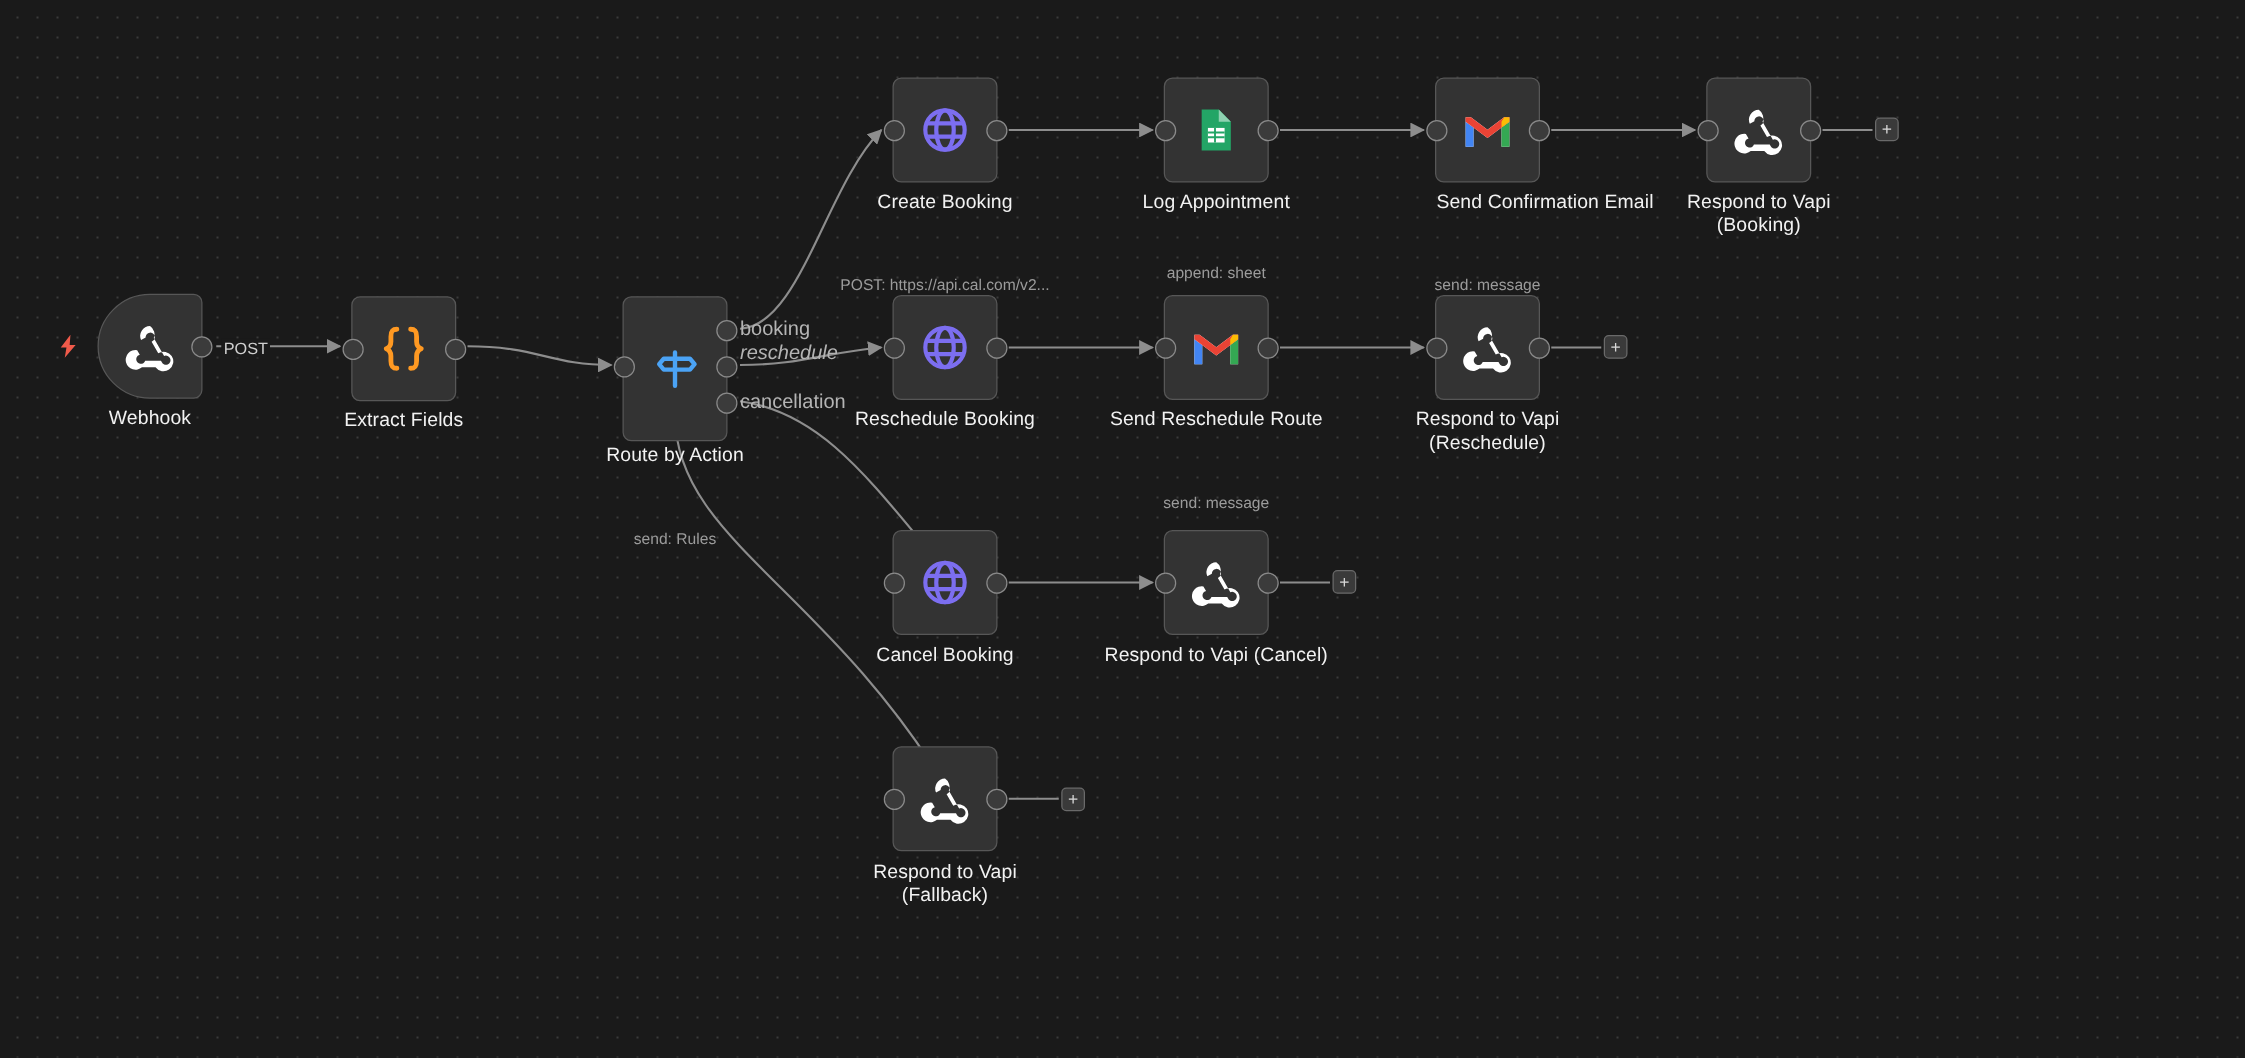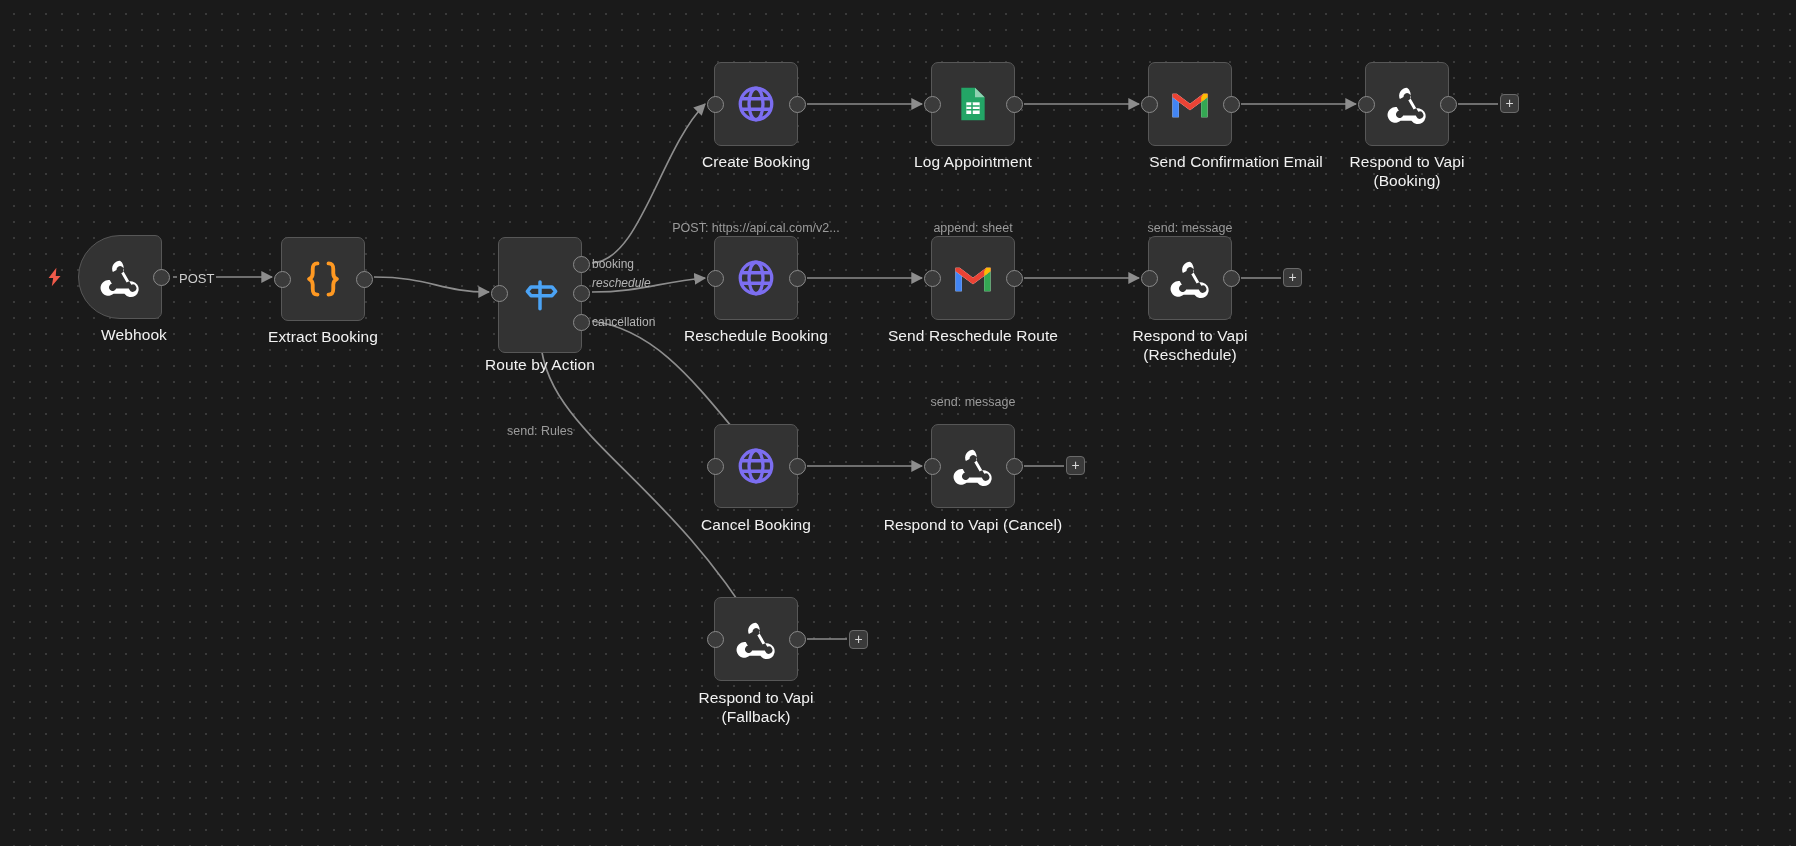--- a/index.html
+++ b/index.html
@@ -60,21 +60,21 @@
     color:#9b9b9b;
     font-size:12.5px;
     line-height:15px;
     white-space:nowrap;
     pointer-events:none;
     margin-top:47px;
   }
   .portlabel{
     position:absolute;
     color:#b4b4b4;
-    font-size:12px;
+    font-size:16px;
     line-height:14px;
     white-space:nowrap;
   }
   .edgelabel{
     position:absolute;
     color:#cfcfcf;
     font-size:13px;
     background:#1a1a1a;
     padding:0 2px;
   }
@@ -139,33 +139,33 @@
   </svg>
 
   <div class="node trigger" style="left:78px;top:235px;">
     <span class="glyph">
       <svg viewBox="0 0 24 24" width="44" height="44" fill="#ffffff">
         <path d="M12 3.2a4.3 4.3 0 0 0-3.9 6.1l2 -1.15a2 2 0 1 1 3.2 1.5l-.6 .35 2.9 5a4.3 4.3 0 1 1 -1.2 6.2h-5.9a4.3 4.3 0 1 1 -2.1 -7.5l1.15 2a2 2 0 1 0 2.35 2.6h6.9l.3 .55a2 2 0 1 0 1.05 -2.6l-4.5 -7.8A4.3 4.3 0 0 0 12 3.2z"></path>
       </svg>
     </span>
     <span class="port out"></span>
   </div>
-  <div class="caption" style="left:42px;top:325px;width:184px;">Webhook</div>
+  <div class="caption" style="left:28px;top:325px;width:184px;">Webhook</div>
 
   <div class="node" style="left:281px;top:237px;">
     <span class="glyph">
       <svg viewBox="0 0 24 24" width="44" height="44" fill="none" stroke="#ff9922" stroke-width="2.1" stroke-linecap="round" stroke-linejoin="round">
         <path d="M9 3.5c-2.2 0-2.6 1.2-2.6 3.2v2.1c0 1.6-.6 2.6-2 3.2 1.4 .6 2 1.6 2 3.2v2.1c0 2 .4 3.2 2.6 3.2"></path>
         <path d="M15 3.5c2.2 0 2.6 1.2 2.6 3.2v2.1c0 1.6 .6 2.6 2 3.2-1.4 .6-2 1.6-2 3.2v2.1c0 2-.4 3.2-2.6 3.2"></path>
       </svg>
     </span>
     <span class="port in"></span>
     <span class="port out"></span>
   </div>
-  <div class="caption" style="left:231px;top:327px;width:184px;">Extract Booking</div>
+  <div class="caption" style="left:231px;top:327px;width:184px;">Extract Fields</div>
 
   <div class="node" style="left:498px;top:237px;width:84px;height:116px;">
     <span class="glyph">
       <svg viewBox="0 0 24 24" width="40" height="40" fill="none" stroke="#4ba3f5" stroke-width="2.1" stroke-linecap="round" stroke-linejoin="round">
         <path d="M12 4.2v16"></path>
         <path d="M12 7.2h7.2l2.2 2.6-2.2 2.6H12"></path>
         <path d="M12 7.2H6.6L4.4 9.8l2.2 2.6H12"></path>
       </svg>
     </span>
     <span class="port in" style="top:55px;"></span>
@@ -202,21 +202,21 @@
         <path d="M5 2.2h8.2L19 8v13.8H5z" fill="#23a566"></path>
         <path d="M13.2 2.2L19 8h-5.8z" fill="#8ed1b1"></path>
         <rect x="8" y="11" width="8" height="7" fill="#ffffff"></rect>
         <path d="M8 13.2h8M8 15.5h8M11.4 11v7" stroke="#23a566" stroke-width="0.9" fill="none"></path>
       </svg>
     </span>
     <span class="port in"></span>
     <span class="port out"></span>
   </div>
   <div class="caption" style="left:881px;top:152px;width:184px;">Log Appointment</div>
-  <div class="subcaption" style="left:881px;top:174px;width:184px;">append: sheet</div>
+  <div class="subcaption" style="left:881px;top:164px;width:184px;">append: sheet</div>
 
   <div class="node" style="left:1148px;top:62px;">
     <span class="glyph">
       <svg viewBox="0 0 24 20" width="42" height="36">
         <path d="M2 4.2v13.4h3.6V8.9L12 13.6l6.4-4.7v8.7H22V4.2h-2.4L12 9.9 4.4 4.2z" fill="#ffffff"></path>
         <path d="M2 17.6h3.6V8.9L2 6.2z" fill="#4285f4"></path>
         <path d="M18.4 17.6H22V6.2l-3.6 2.7z" fill="#34a853"></path>
         <path d="M2 4.2h2.4L12 9.9l7.6-5.7H22v2l-10 7.4L2 6.2z" fill="#ea4335"></path>
         <path d="M19.6 4.2H22v2l-3.6 2.7V6.2z" fill="#fbbc04"></path>
       </svg>

